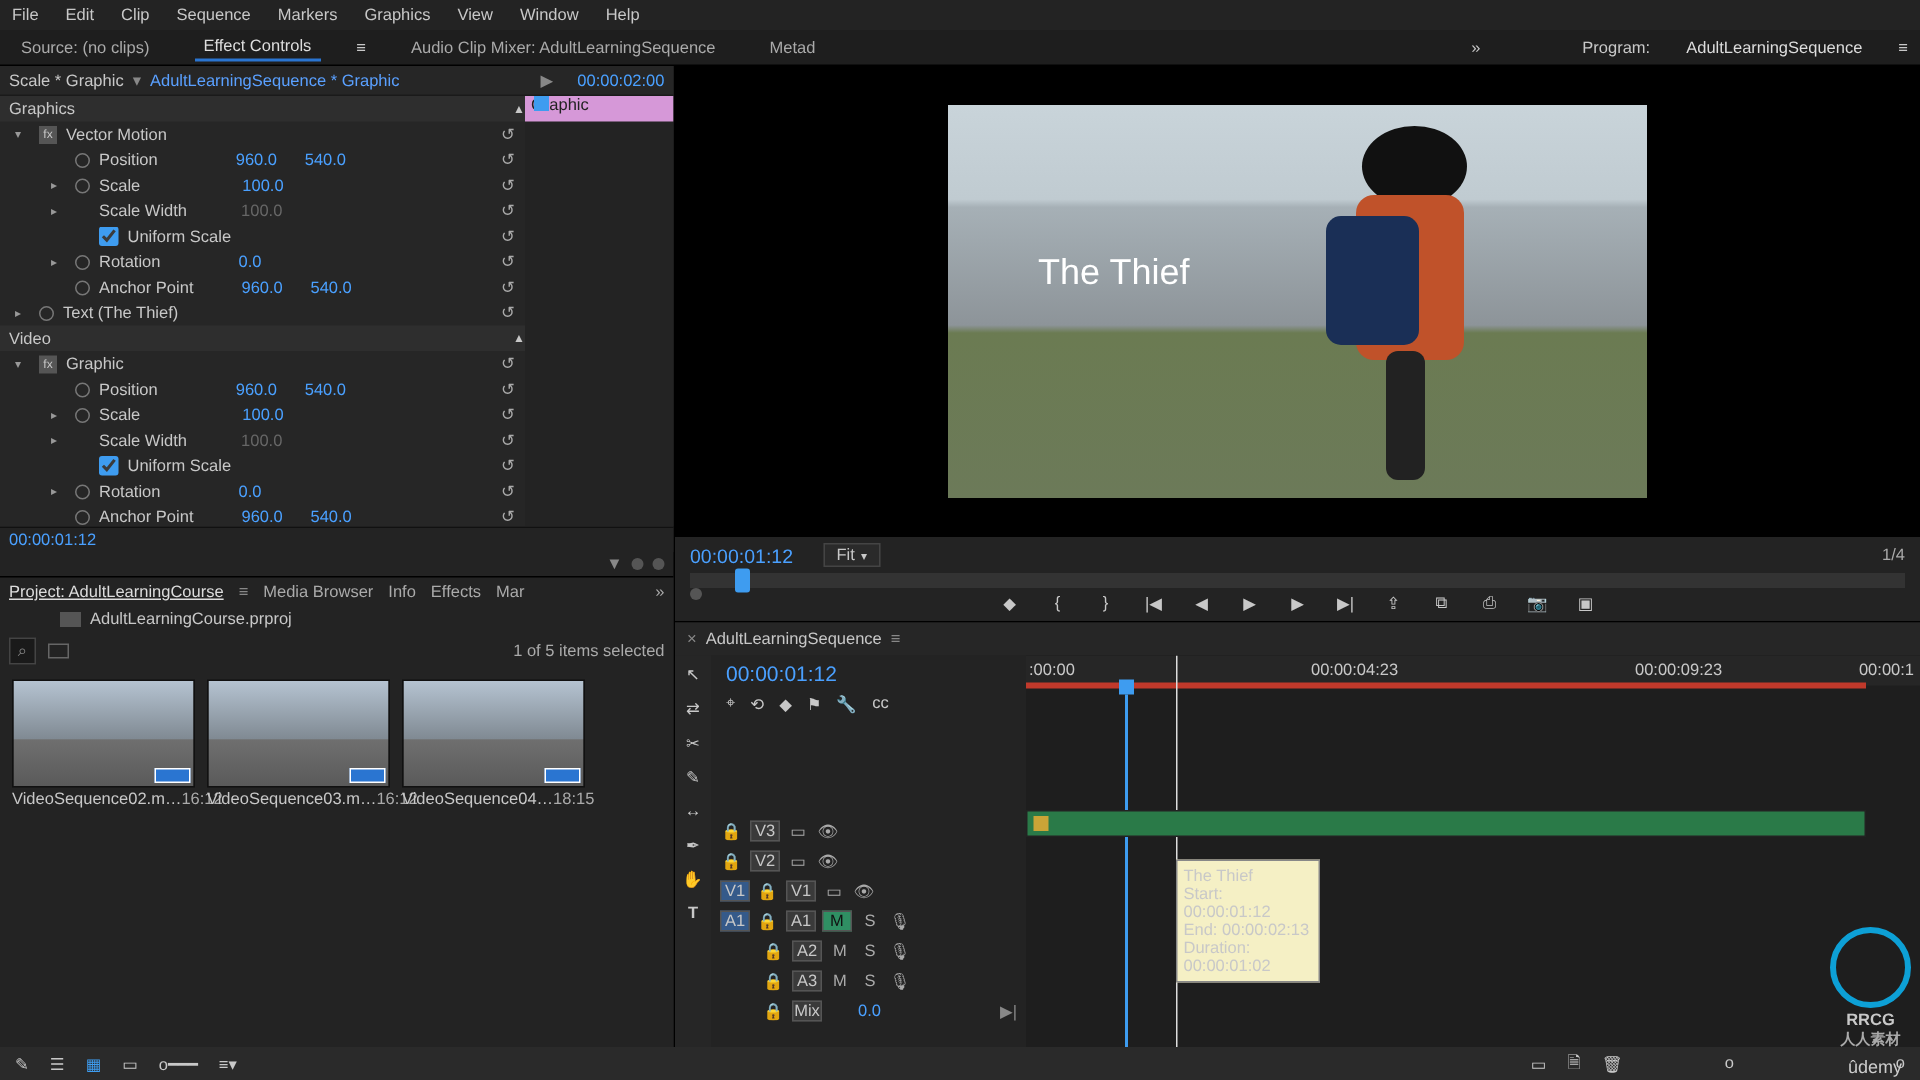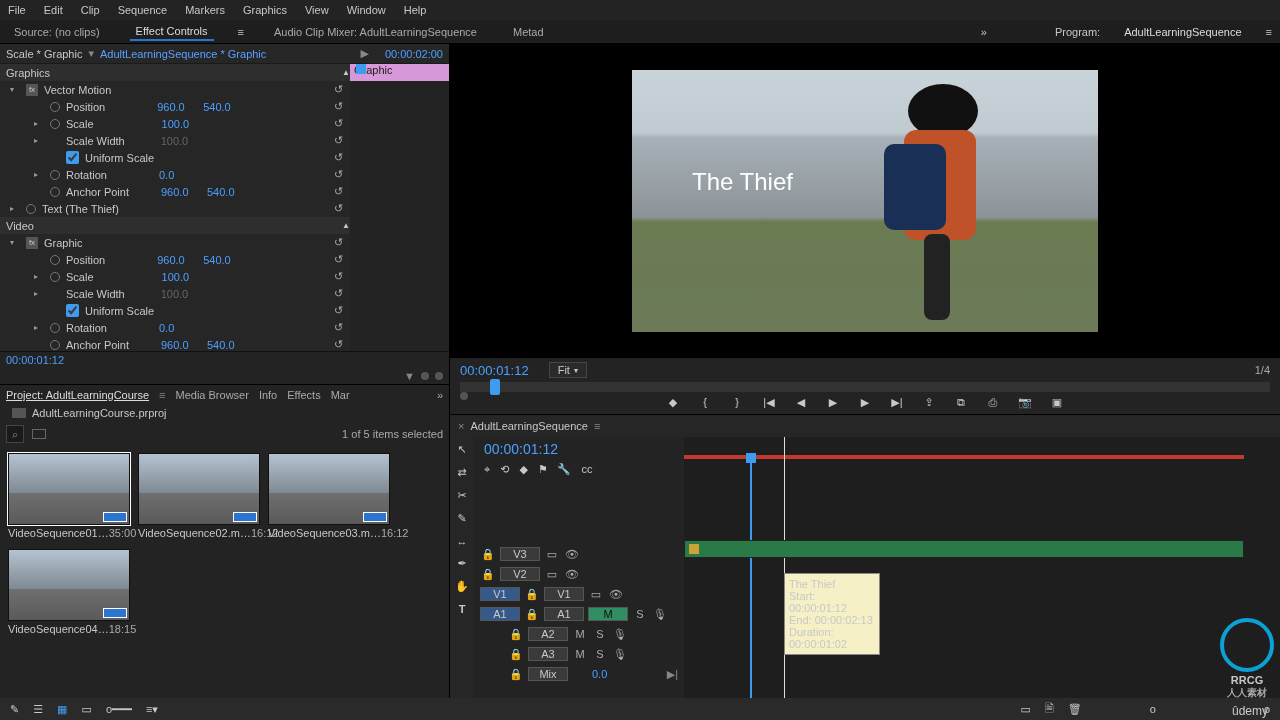--- a/index.html
+++ b/index.html
@@ -32,21 +32,21 @@
 .row.indent2 { padding-left:50px; }
 .row .fxicon { width:12px; height:12px; background:#555; display:inline-block; line-height:12px; text-align:center; font-size:8px; }
 .tc-bottom { padding:2px 6px; color:#4aa0ff; background:#232323; border-top:1px solid #111; }
 .dots-row { height:16px; display:flex; justify-content:flex-end; align-items:center; gap:6px; padding:0 6px; }
 .dots-row .dot { width:8px; height:8px; border-radius:50%; background:#555; }
 .project-panel { height:316px; display:flex; flex-direction:column; background:#232323; border-top:1px solid #000; }
 .pp-tabs { display:flex; gap:10px; padding:4px 6px;justify-content:space-between; }
 .pp-tabs span { color:#aaa; }
 .pp-tabs span.active { color:#ddd; text-decoration:underline; }
 .pp-tabs .more { margin-left:auto; color:#aaa; }
-.pp-sub { display:flex; align-items:center; gap:6px; padding:2px 12px; color:#999; }
+.pp-sub { display:flex; align-items:center; gap:6px; padding:2px 12px; color:#999;margin-left:28px; }
 .pp-filter { display:flex; align-items:center; gap:8px; padding:4px 6px; }
 .pp-filter .search { width:18px; height:18px; background:#1a1a1a; border:1px solid #444; display:flex; align-items:center; justify-content:center; }
 .pp-filter .search:after { content:"⌕"; color:#888; }
 .pp-filter .count { margin-left:auto; color:#aaa; }
 .pp-grid { display:flex; flex-wrap:wrap; gap:8px; padding:6px 8px; }
 .thumb { width:122px; }
 .thumb .img { width:122px; height:72px; background:linear-gradient(180deg,#b5c3d1 0%,#808a93 55%,#6f6f6f 56%,#5a5a5a 100%); position:relative; border:1px solid #111; }
 .thumb .img.sel { outline:1px solid #fff; }
 .thumb .img .strip { position:absolute; right:2px; bottom:2px; width:24px; height:10px; background:#2a75d1; border:1px solid #fff; }
 .thumb .lab { display:flex; justify-content:space-between; padding:2px 0; font-size:10px; }
@@ -75,21 +75,21 @@
 .prog-btns { display:flex; gap:14px; justify-content:center; color:#ccc; font-size:12px; }
 .prog-btns span { width:18px; text-align:center; }
 .timeline { flex:1; display:flex; flex-direction:column; background:#232323; border-top:1px solid #000; }
 .tl-hdr { height:22px; display:flex; align-items:center; padding:0 8px; gap:6px; background:#262626; }
 .tl-body { flex:1; display:flex; }
 .tl-tools { width:24px; background:#262626; display:flex; flex-direction:column; align-items:center; gap:10px; padding-top:6px; font-size:12px; }
 .tl-left { width:210px; background:#232323; padding:4px 6px; }
 .tl-left .tl-tc { color:#4aa0ff; font-size:14px; padding:0 4px 6px; }
 .tl-left .tl-sub { display:flex; gap:10px; color:#aaa; padding:0 4px 12px; font-size:10px; }
 .track-head { display:flex; align-items:center; gap:4px; height:20px; font-size:10px; }
-.track-head .tag { width:40px; text-align:center; background:#3a3a3a; border:1px solid #555; }
+.track-head .tag { width:20px; text-align:center; background:#3a3a3a; border:1px solid #555; }
 .track-head .tag.src { background:#355a8a; }
 .track-head .tag.mute { background:#2f8f63; color:#111; }
 .track-head .ico { width:16px; text-align:center; color:#aaa; }
 .tl-right { flex:1; position:relative; background:#1e1e1e; overflow:hidden; }
 .tl-ruler { height:20px; background:#262626; display:flex; align-items:center; color:#aaa; font-size:9px; position:relative; }
 .tl-ruler span { position:absolute; }
 .tl-seq-bar { position:absolute; left:0; top:18px; height:4px; width:560px; background:#c0392b; }
 .tl-playhead { position:absolute; top:16px; left:62px; width:10px; height:10px; background:#3e9cf0; }
 .tl-playhead:after { content:""; position:absolute; left:4px; top:10px; width:2px; height:260px; background:#3e9cf0; }
 .tl-scrub { position:absolute; top:0; left:100px; width:1px; height:300px; background:#ddd; }
@@ -291,29 +291,20 @@
           <span style="width:14px;height:10px;background:#555;display:inline-block"></span>
           <span>AdultLearningCourse.prproj</span>
         </div>
       <div class="pp-filter">
         <div class="search"></div>
         <span style="width:14px;height:10px;border:1px solid #666;display:inline-block"></span>
         <span class="count">1 of 5 items selected</span>
       </div>
       <div class="pp-grid" id="pp-grid">
           <div class="thumb">
-            <div class="img sel">
-              <div class="strip"></div>
-            </div>
-            <div class="lab">
-              <span>VideoSequence01…</span>
-              <span class="dur">35:00</span>
-            </div>
-          </div>
-          <div class="thumb">
             <div class="img">
               <div class="strip"></div>
             </div>
             <div class="lab">
               <span>VideoSequence02.m…</span>
               <span class="dur">16:12</span>
             </div>
           </div>
           <div class="thumb">
             <div class="img">
@@ -455,20 +446,26 @@
             </div>
           <div class="track-head">
               <span style="width:24px"></span>
               <span class="ico">🔒</span>
               <span class="tag">Mix</span>
               <span class="val" style="margin-left:20px">0.0</span>
               <span style="margin-left:auto;color:#888">▶|</span>
             </div>
         </div>
         <div class="tl-right">
+          <div class="tl-ruler">
+            <span style="left:2px">:00:00</span>
+            <span style="left:190px">00:00:04:23</span>
+            <span style="left:406px">00:00:09:23</span>
+            <span style="right:4px">00:00:1</span>
+          </div>
           <div class="tl-seq-bar"></div>
           <div class="tl-playhead"></div>
           <div class="tl-scrub"></div>
           <div class="tracks-area">
             <div class="tk"></div>
             <div class="tk">
                 <div class="clip aud">
                   <span class="fxbadge"></span>
                 </div>
               </div>

